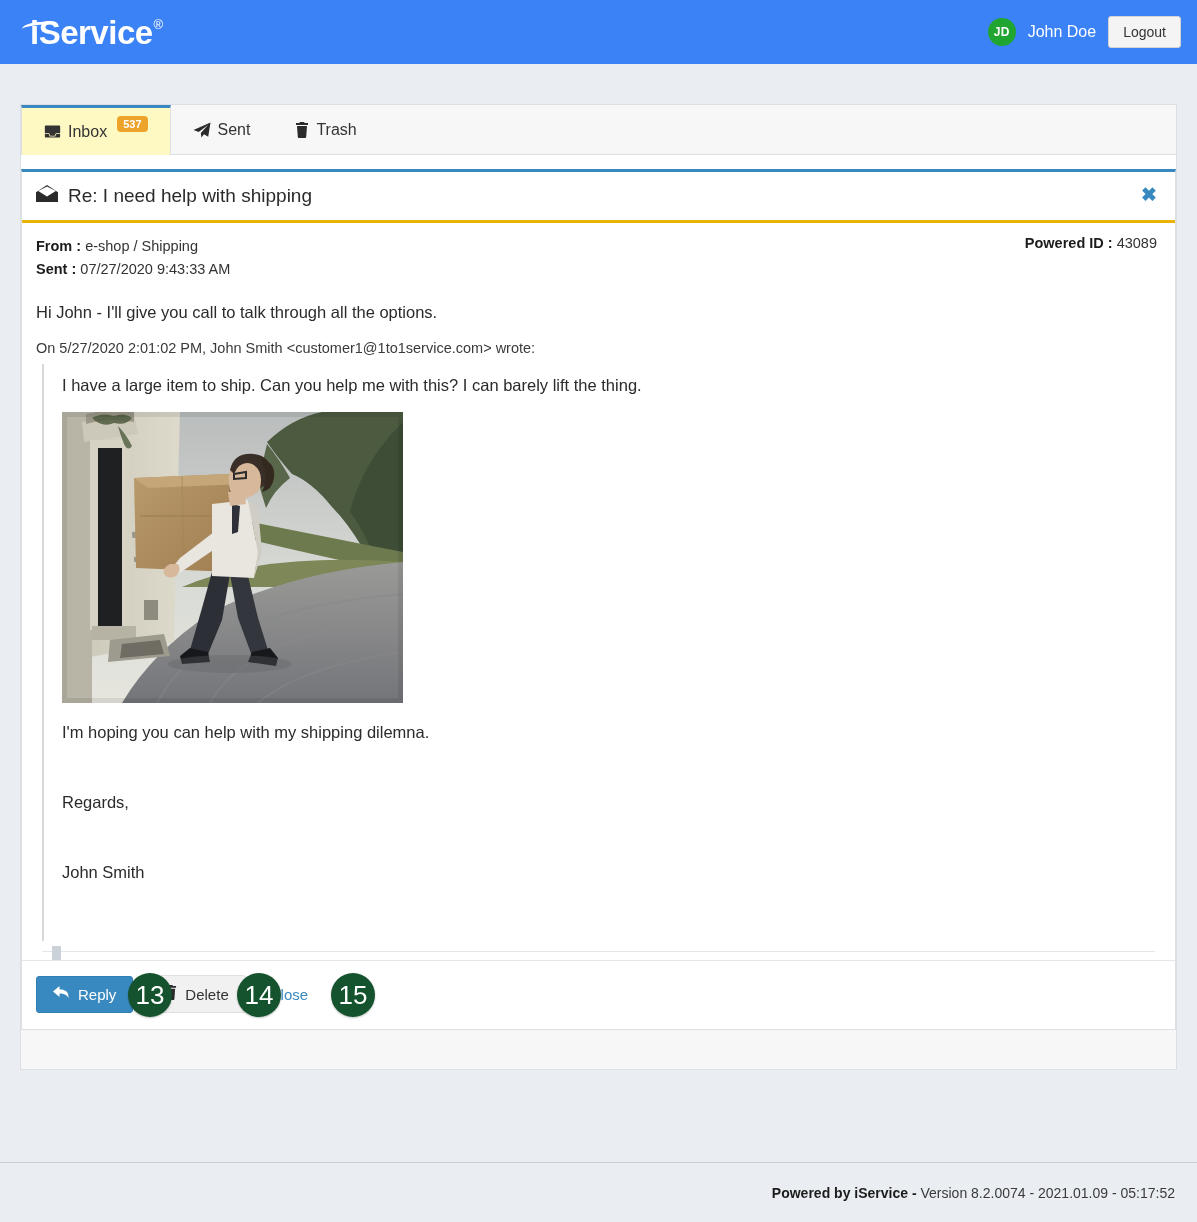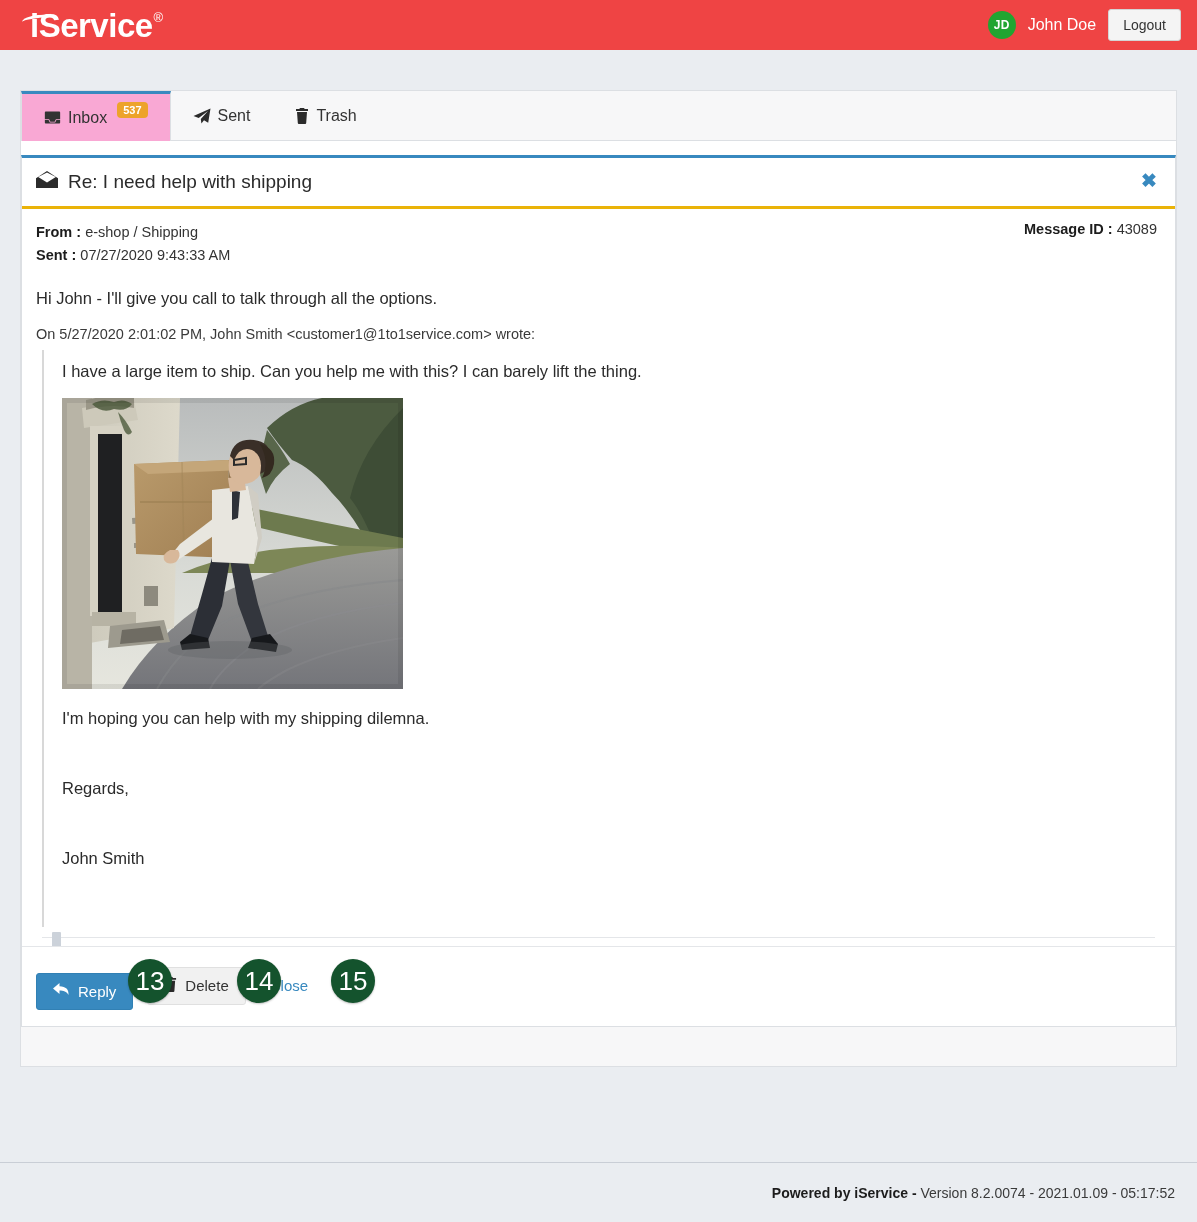--- a/index.html
+++ b/index.html
@@ -9,22 +9,22 @@
     width: 1197px;
     height: 1222px;
     background: #eaedf1;
     font-family: "Liberation Sans", sans-serif;
     overflow: hidden;
   }
 
   
   .topbar {
     position: relative;
-    height: 50px;
-    background: #ef4444;
+    height: 64px;
+    background: #3b82f6;
     display: flex;
     align-items: center;
     justify-content: space-between;
     padding: 0 16px 0 30px;
   }
   .brand {
     position: relative;
     color: #ffffff;
     font-size: 33px;
     font-weight: bold;
@@ -99,21 +99,21 @@
     align-items: center;
     gap: 7px;
     padding: 0 22px;
     font-size: 16px;
     color: #333333;
     cursor: pointer;
     border-right: 1px solid transparent;
     position: relative;
   }
   .tab.active {
-    background: #f9a8d4;
+    background: #fef9c3;
     border-top: 3px solid #3889bf;
     border-left: 1px solid #dcdfe3;
     border-right: 1px solid #dcdfe3;
     margin-bottom: -1px;
     padding-top: 0;
   }
   .tab .ti { display: inline-flex; align-items: center; }
   .badge-count {
     background: #eda32a;
     color: #ffffff;
@@ -231,21 +231,21 @@
     display: inline-flex;
     align-items: center;
     gap: 8px;
     font-size: 15px;
     border-radius: 3px;
     padding: 9px 16px;
     cursor: pointer;
     font-family: "Liberation Sans", sans-serif;
     border: 1px solid transparent;
   }
-  .btn-primary { background: #3889bf; color: #ffffff; border-color: #3180b4; margin-top: 12px; }
+  .btn-primary { background: #3889bf; color: #ffffff; border-color: #3180b4; }
   .btn-default { background: #f1f1f1; color: #333333; border-color: #e0e0e0; }
   .btn-link { background: transparent; color: #3889bf; border: none; padding: 9px 10px; }
 
   .numtag {
     position: absolute;
     width: 44px; height: 44px;
     border-radius: 50%;
     background: #14532d;
     color: #ffffff;
     font-size: 26px;
@@ -346,21 +346,21 @@
           <div>
             <b>From :</b>
             <span>e-shop / Shipping</span>
           </div>
           <div>
             <b>Sent :</b>
             <span>07/27/2020 9:43:33 AM</span>
           </div>
         </div>
         <div class="meta-right">
-          <b>Message ID :</b>
+          <b>Powered ID :</b>
           <span>43089</span>
         </div>
       </div>
 
       <div class="body-intro">Hi John - I'll give you call to talk through all the options.</div>
 
       <div class="quote-head">On 5/27/2020 2:01:02 PM, John Smith &lt;customer1@1to1service.com&gt; wrote:</div>
 
       <div class="quoted">
         <p>I have a large item to ship. Can you help me with this? I can barely lift the thing.</p>

